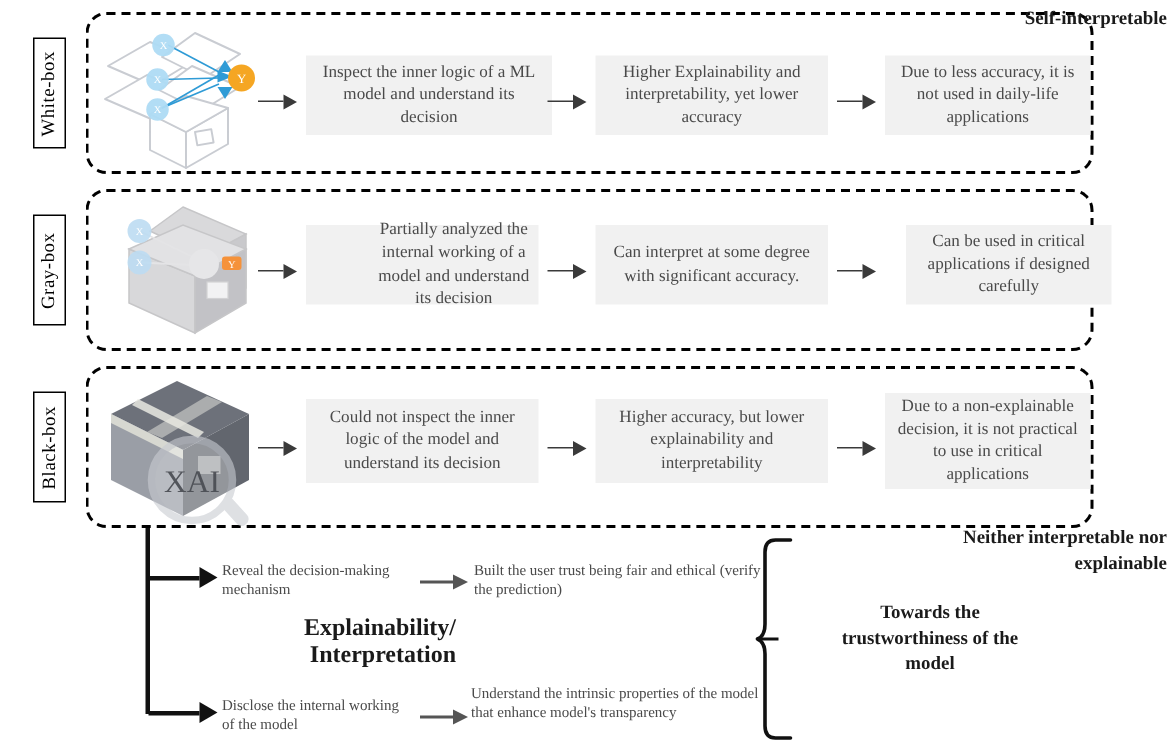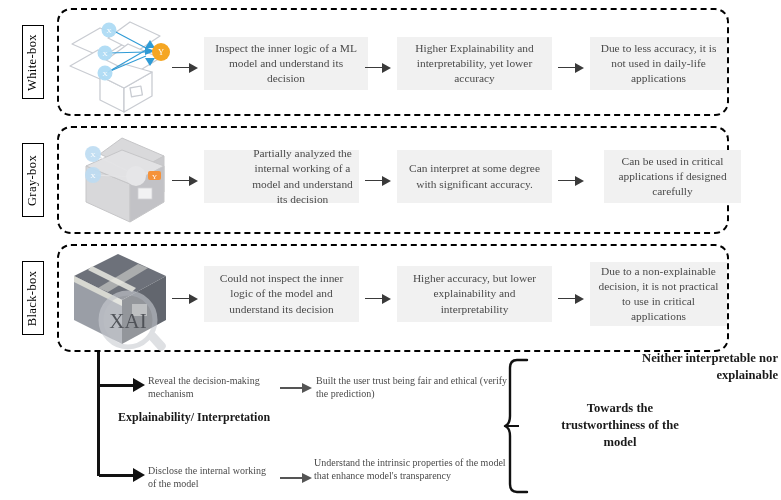--- a/index.html
+++ b/index.html
@@ -92,23 +92,23 @@
 
   .plain{
     position:absolute;
     font-size:10px;
     line-height:1.32;
     color:#4a4a4a;
   }
   .boldlbl{
     position:absolute;
     font-weight:bold;
-    font-size:12px;
+    font-size:16px;
     color:#1a1a1a;
-    text-align:left;
+    text-align:right;
   }
 
   
   .vline{position:absolute;background:#111;}
 
   svg{display:block;overflow:visible;}
 </style>
 </head>
 <body>
 
@@ -179,20 +179,21 @@
 
   <div class="card" style="left:397px;top:37px;width:155px;height:53px;">Higher Explainability and interpretability, yet lower accuracy</div>
 
   <div class="arrow" style="left:558px;top:63px;width:26px;">
     <div class="shaft" style="width:17px;"></div>
       <div class="head" style="left:17px;"></div>
   </div>
 
   <div class="card" style="left:590px;top:37px;width:137px;height:53px;">Due to less accuracy, it is not used in daily-life applications</div>
 
+  <div class="annot" style="left:620px;top:4px;width:158px;">Self-interpretable</div>
 
   <div class="dashbox" style="left:57px;top:126px;width:672px;height:108px;"></div>
 
   <div class="sidelabel" style="left:22px;top:143px;width:22px;height:74px;">
     <span>Gray-box</span>
   </div>
 
   <div style="position:absolute;left:64px;top:130px;width:120px;height:102px;">
     <svg width="120" height="102" viewBox="0 0 120 102">
       <g stroke="#c6c6c8" stroke-width="1">

